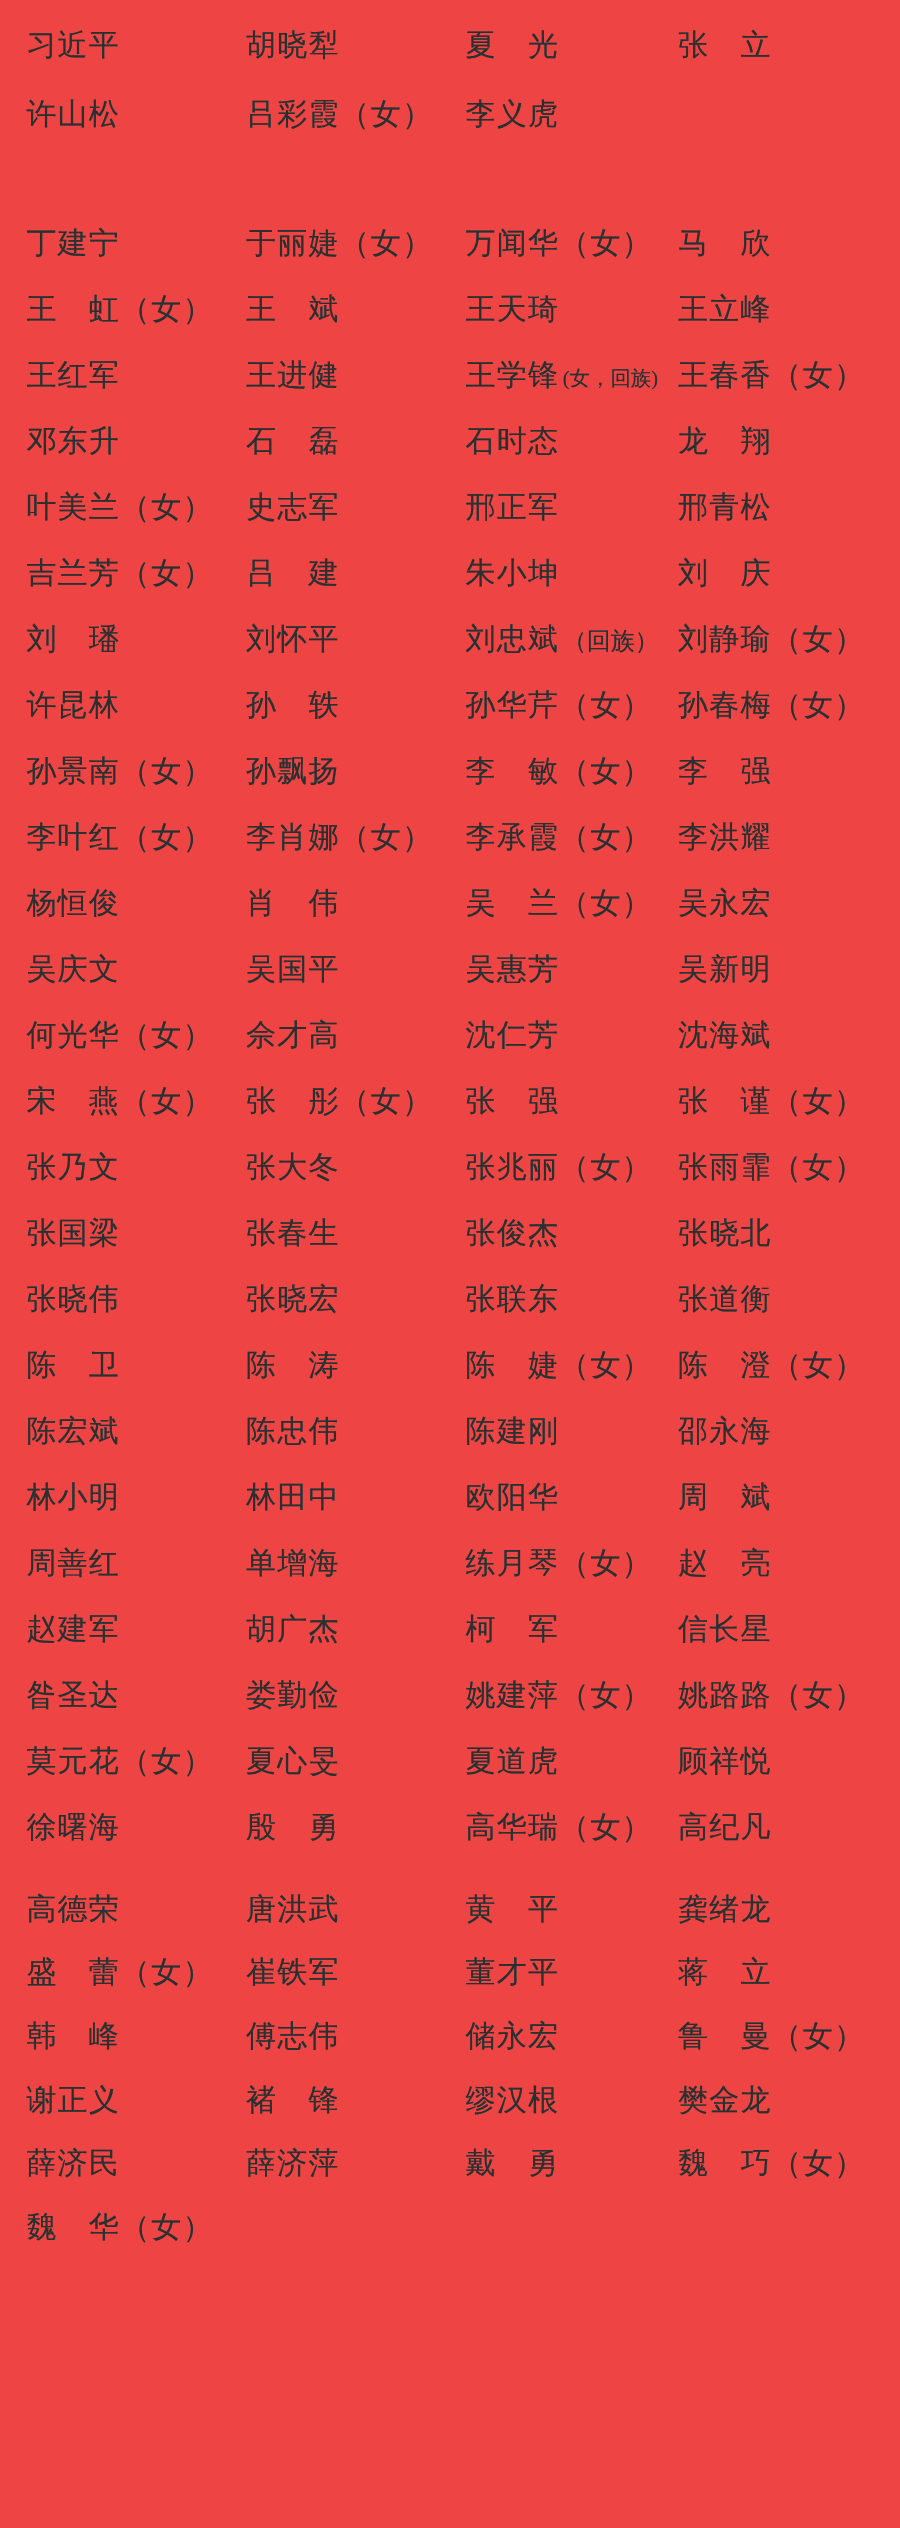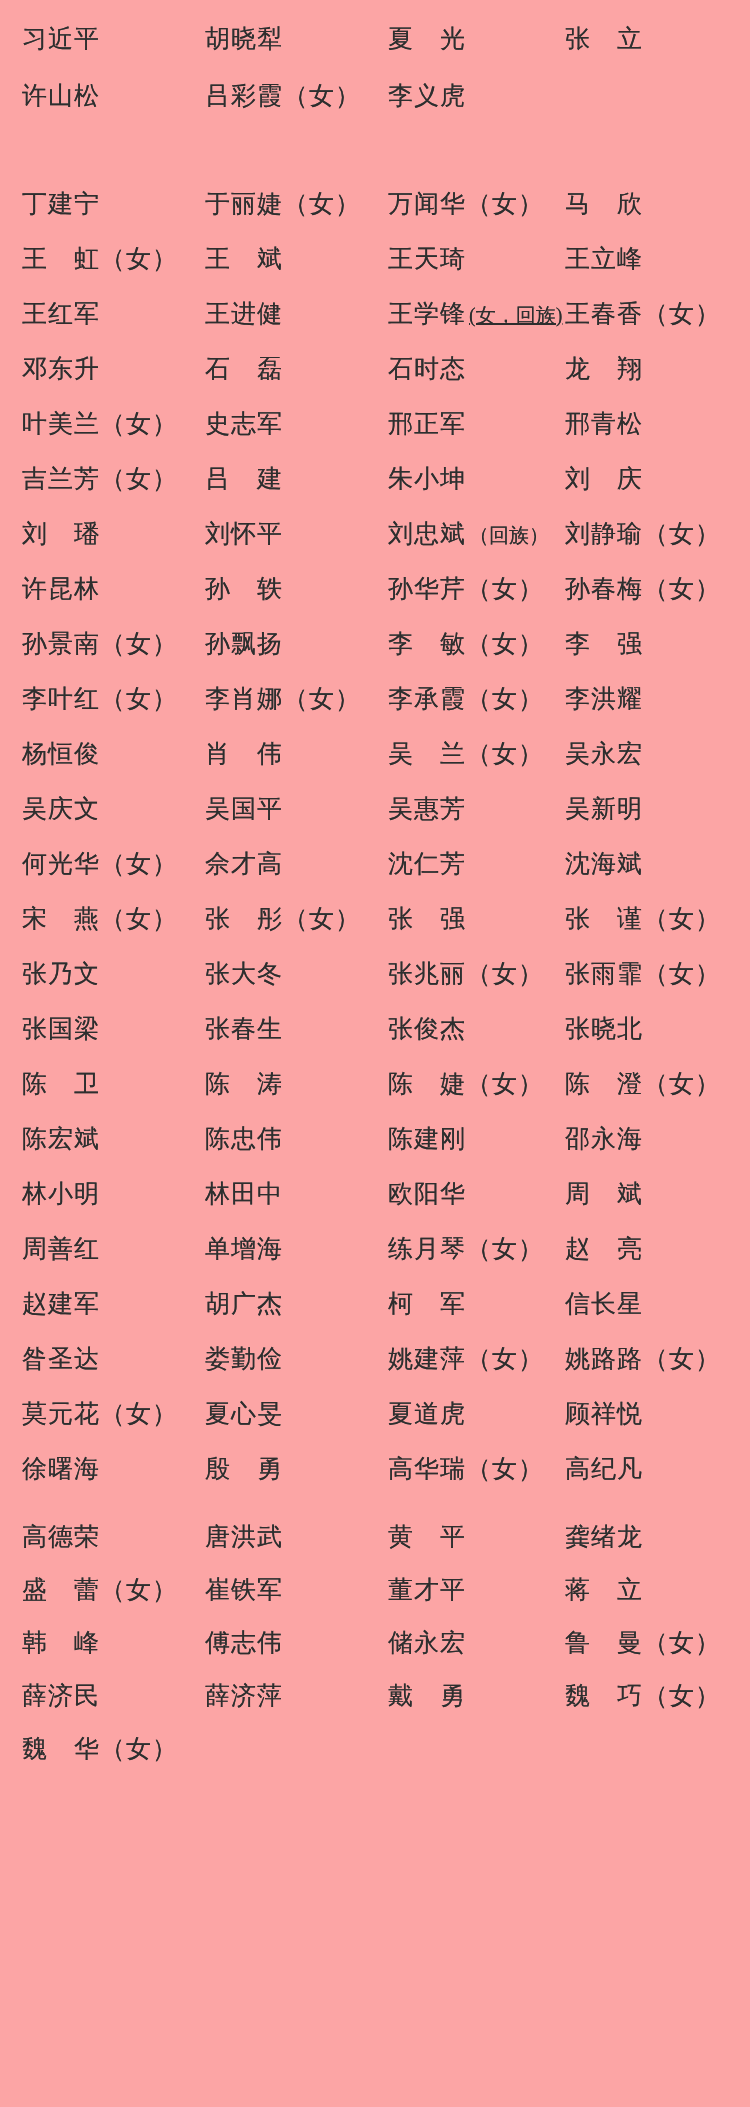--- a/index.html
+++ b/index.html
@@ -11,21 +11,21 @@
     width: 750px;
     height: 2107px;
     overflow: hidden;
     font-family: "Liberation Serif", "DejaVu Serif", serif;
   }
   .page {
     box-sizing: border-box;
     width: 750px;
     height: 2107px;
     padding: 10px 0 0 22px;
-    background: #fca5a5;
+    background: #ef4444;
   }
   .section { }
   .sec-0 .row { height: 57px; }
   .sec-1 { margin-top: 52px; }
   .sec-1 .row { height: 55px; }
   .sec-2 { margin-top: 14px; }
   .sec-2 .row { height: 53px; }
   .row {
     display: grid;
     grid-template-columns: 183px 183px 177px 185px;
@@ -36,21 +36,21 @@
     line-height: 1;
     letter-spacing: 1px;
     color: #2e2e2e;
     white-space: nowrap;
     font-weight: 400;
     
     text-shadow: 0 0 0.4px #555;
   }
   .nm { }
   .note { margin-left: 3px; }
-  .note.small { font-size: 20px; letter-spacing: 0; text-decoration: underline; }
+  .note.small { font-size: 17px; letter-spacing: 0; }
   .note.mid { font-size: 20px; letter-spacing: 0; }
 </style>
 </head>
 <body>
 
 <div class="page">
   <div class="list">
       <div class="section sec-0">
         <div class="row">
           <div class="cell"><span class="nm">习近平</span></div>
@@ -156,20 +156,26 @@
           <div class="cell"><span class="nm">张兆丽（女）</span></div>
           <div class="cell"><span class="nm">张雨霏（女）</span></div>
         </div>
         <div class="row">
           <div class="cell"><span class="nm">张国梁</span></div>
           <div class="cell"><span class="nm">张春生</span></div>
           <div class="cell"><span class="nm">张俊杰</span></div>
           <div class="cell"><span class="nm">张晓北</span></div>
         </div>
         <div class="row">
+          <div class="cell"><span class="nm">张晓伟</span></div>
+          <div class="cell"><span class="nm">张晓宏</span></div>
+          <div class="cell"><span class="nm">张联东</span></div>
+          <div class="cell"><span class="nm">张道衡</span></div>
+        </div>
+        <div class="row">
           <div class="cell"><span class="nm">陈　卫</span></div>
           <div class="cell"><span class="nm">陈　涛</span></div>
           <div class="cell"><span class="nm">陈　婕（女）</span></div>
           <div class="cell"><span class="nm">陈　澄（女）</span></div>
         </div>
         <div class="row">
           <div class="cell"><span class="nm">陈宏斌</span></div>
           <div class="cell"><span class="nm">陈忠伟</span></div>
           <div class="cell"><span class="nm">陈建刚</span></div>
           <div class="cell"><span class="nm">邵永海</span></div>
@@ -222,20 +228,26 @@
           <div class="cell"><span class="nm">盛　蕾（女）</span></div>
           <div class="cell"><span class="nm">崔铁军</span></div>
           <div class="cell"><span class="nm">董才平</span></div>
           <div class="cell"><span class="nm">蒋　立</span></div>
         </div>
         <div class="row">
           <div class="cell"><span class="nm">韩　峰</span></div>
           <div class="cell"><span class="nm">傅志伟</span></div>
           <div class="cell"><span class="nm">储永宏</span></div>
           <div class="cell"><span class="nm">鲁　曼（女）</span></div>
+        </div>
+        <div class="row">
+          <div class="cell"><span class="nm">谢正义</span></div>
+          <div class="cell"><span class="nm">褚　锋</span></div>
+          <div class="cell"><span class="nm">缪汉根</span></div>
+          <div class="cell"><span class="nm">樊金龙</span></div>
         </div>
         <div class="row">
           <div class="cell"><span class="nm">薛济民</span></div>
           <div class="cell"><span class="nm">薛济萍</span></div>
           <div class="cell"><span class="nm">戴　勇</span></div>
           <div class="cell"><span class="nm">魏　巧（女）</span></div>
         </div>
         <div class="row">
           <div class="cell"><span class="nm">魏　华（女）</span></div>
           <div class="cell"></div>

